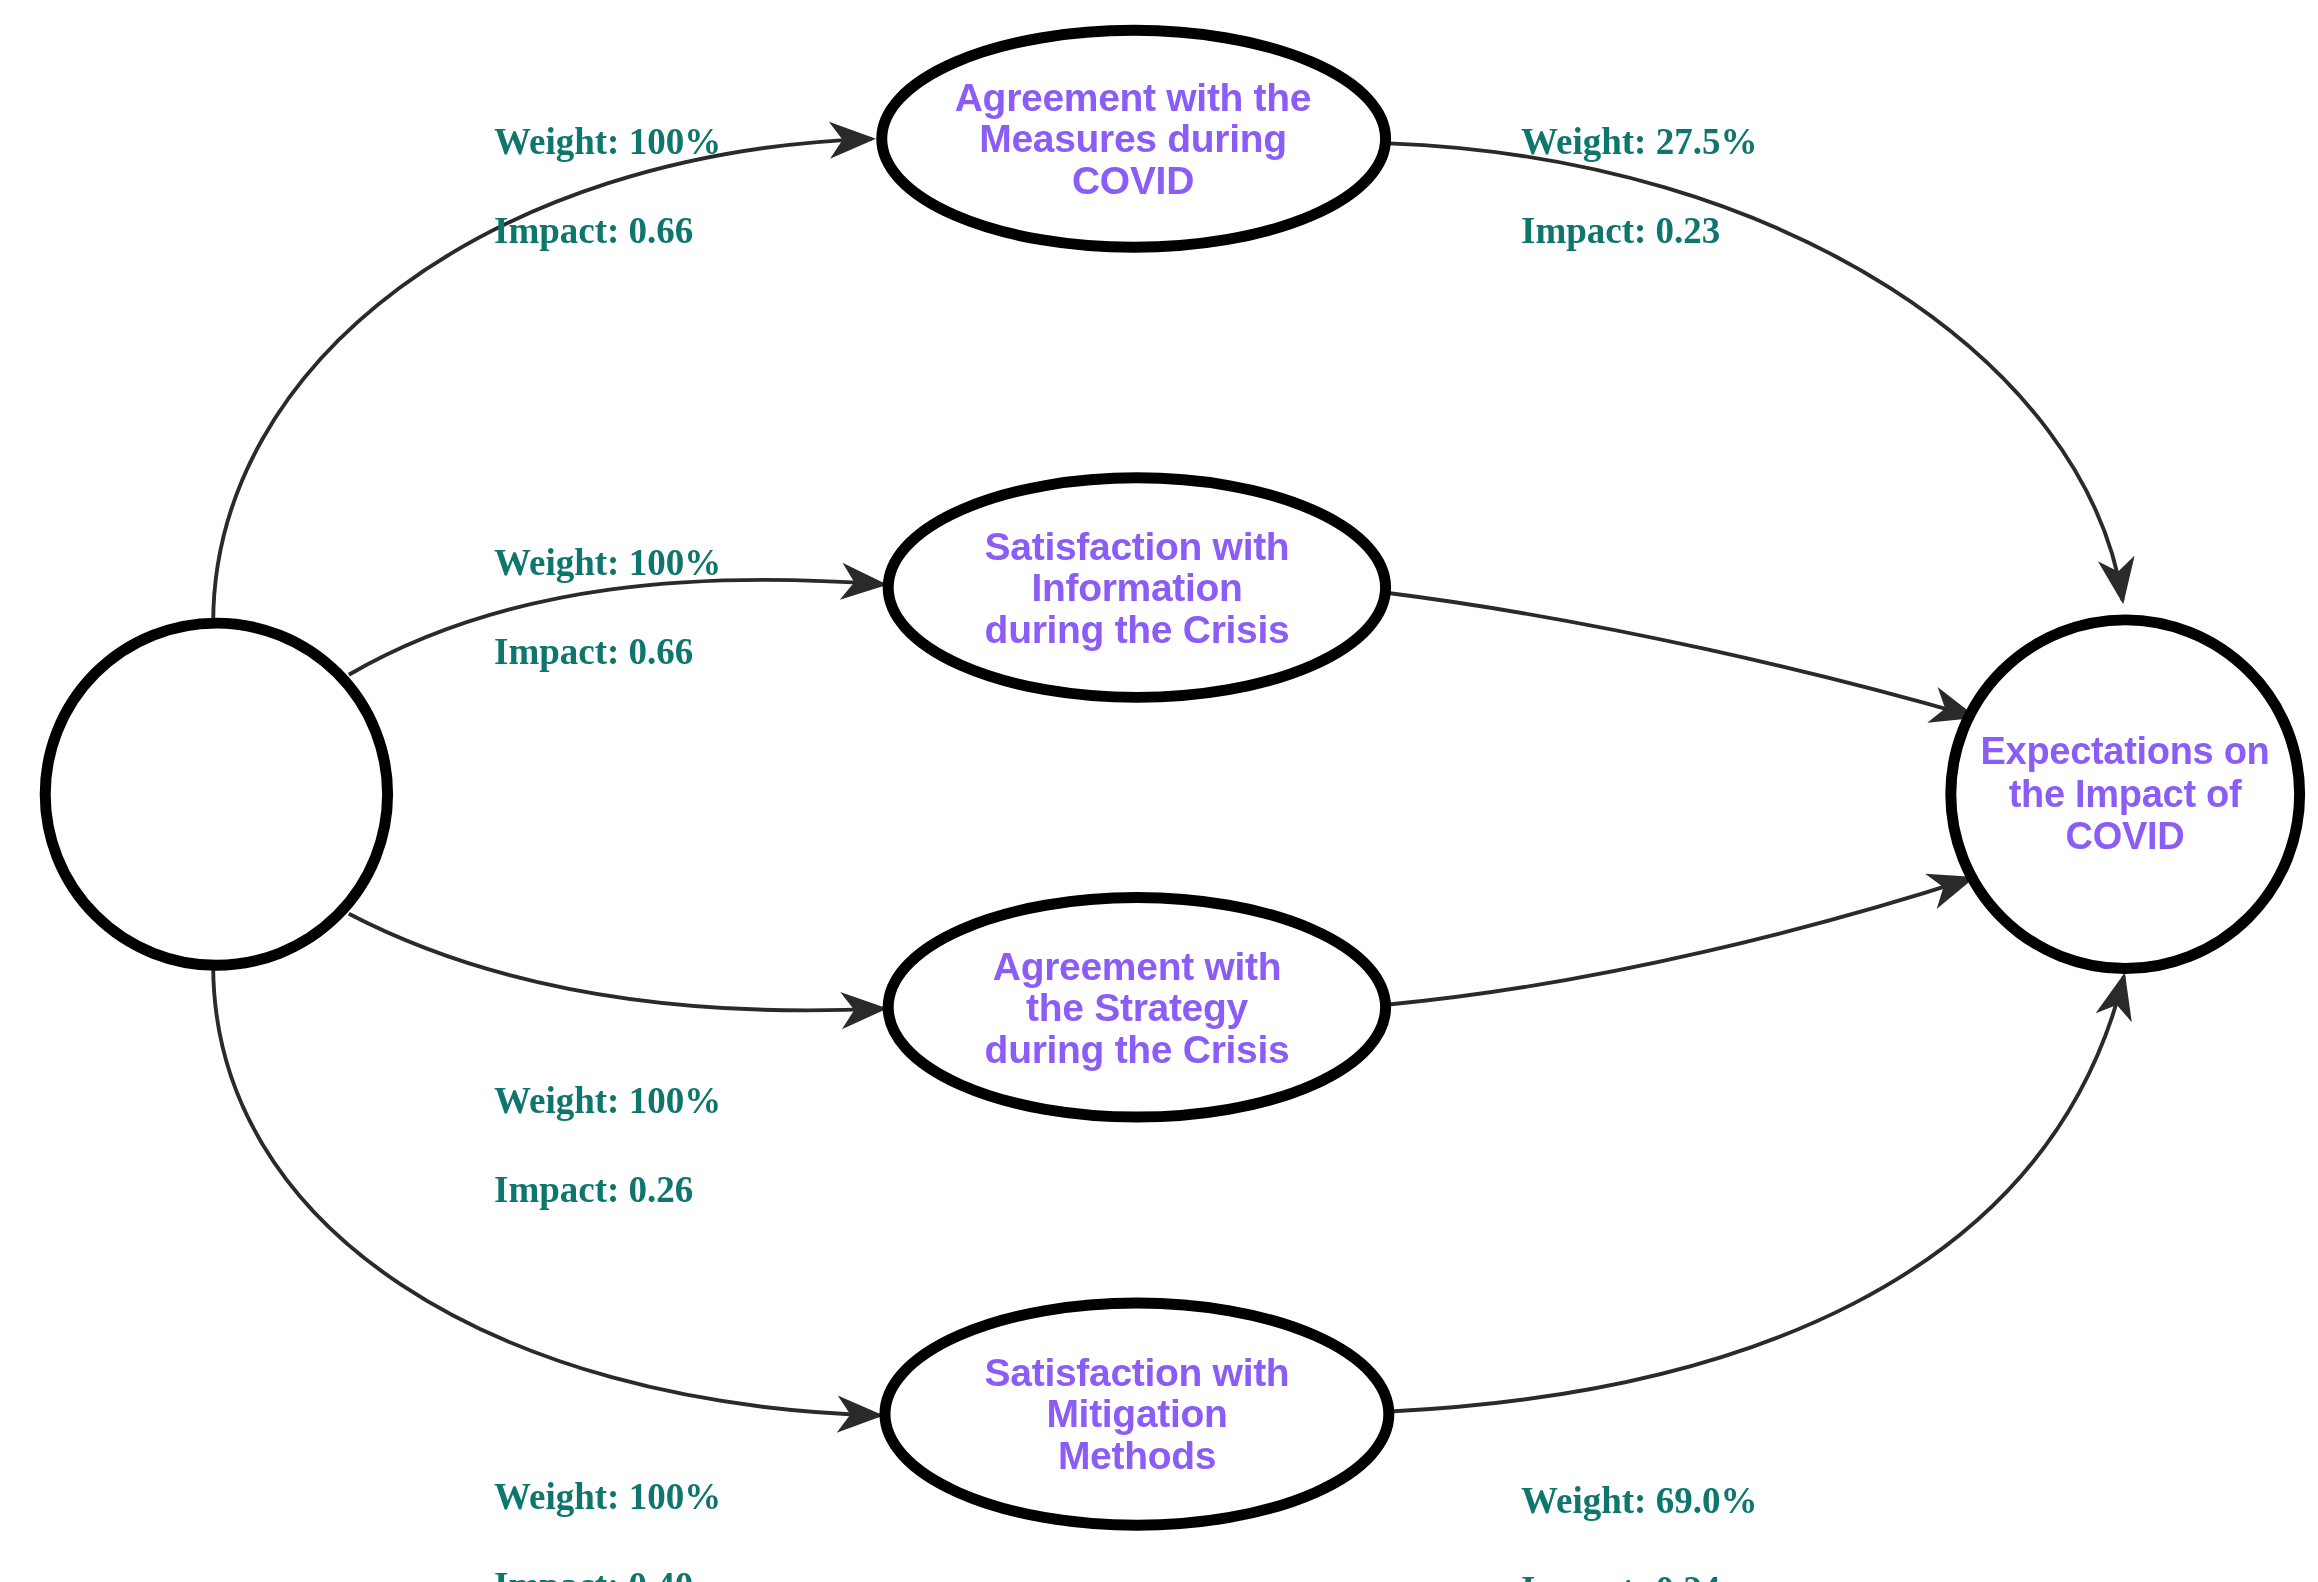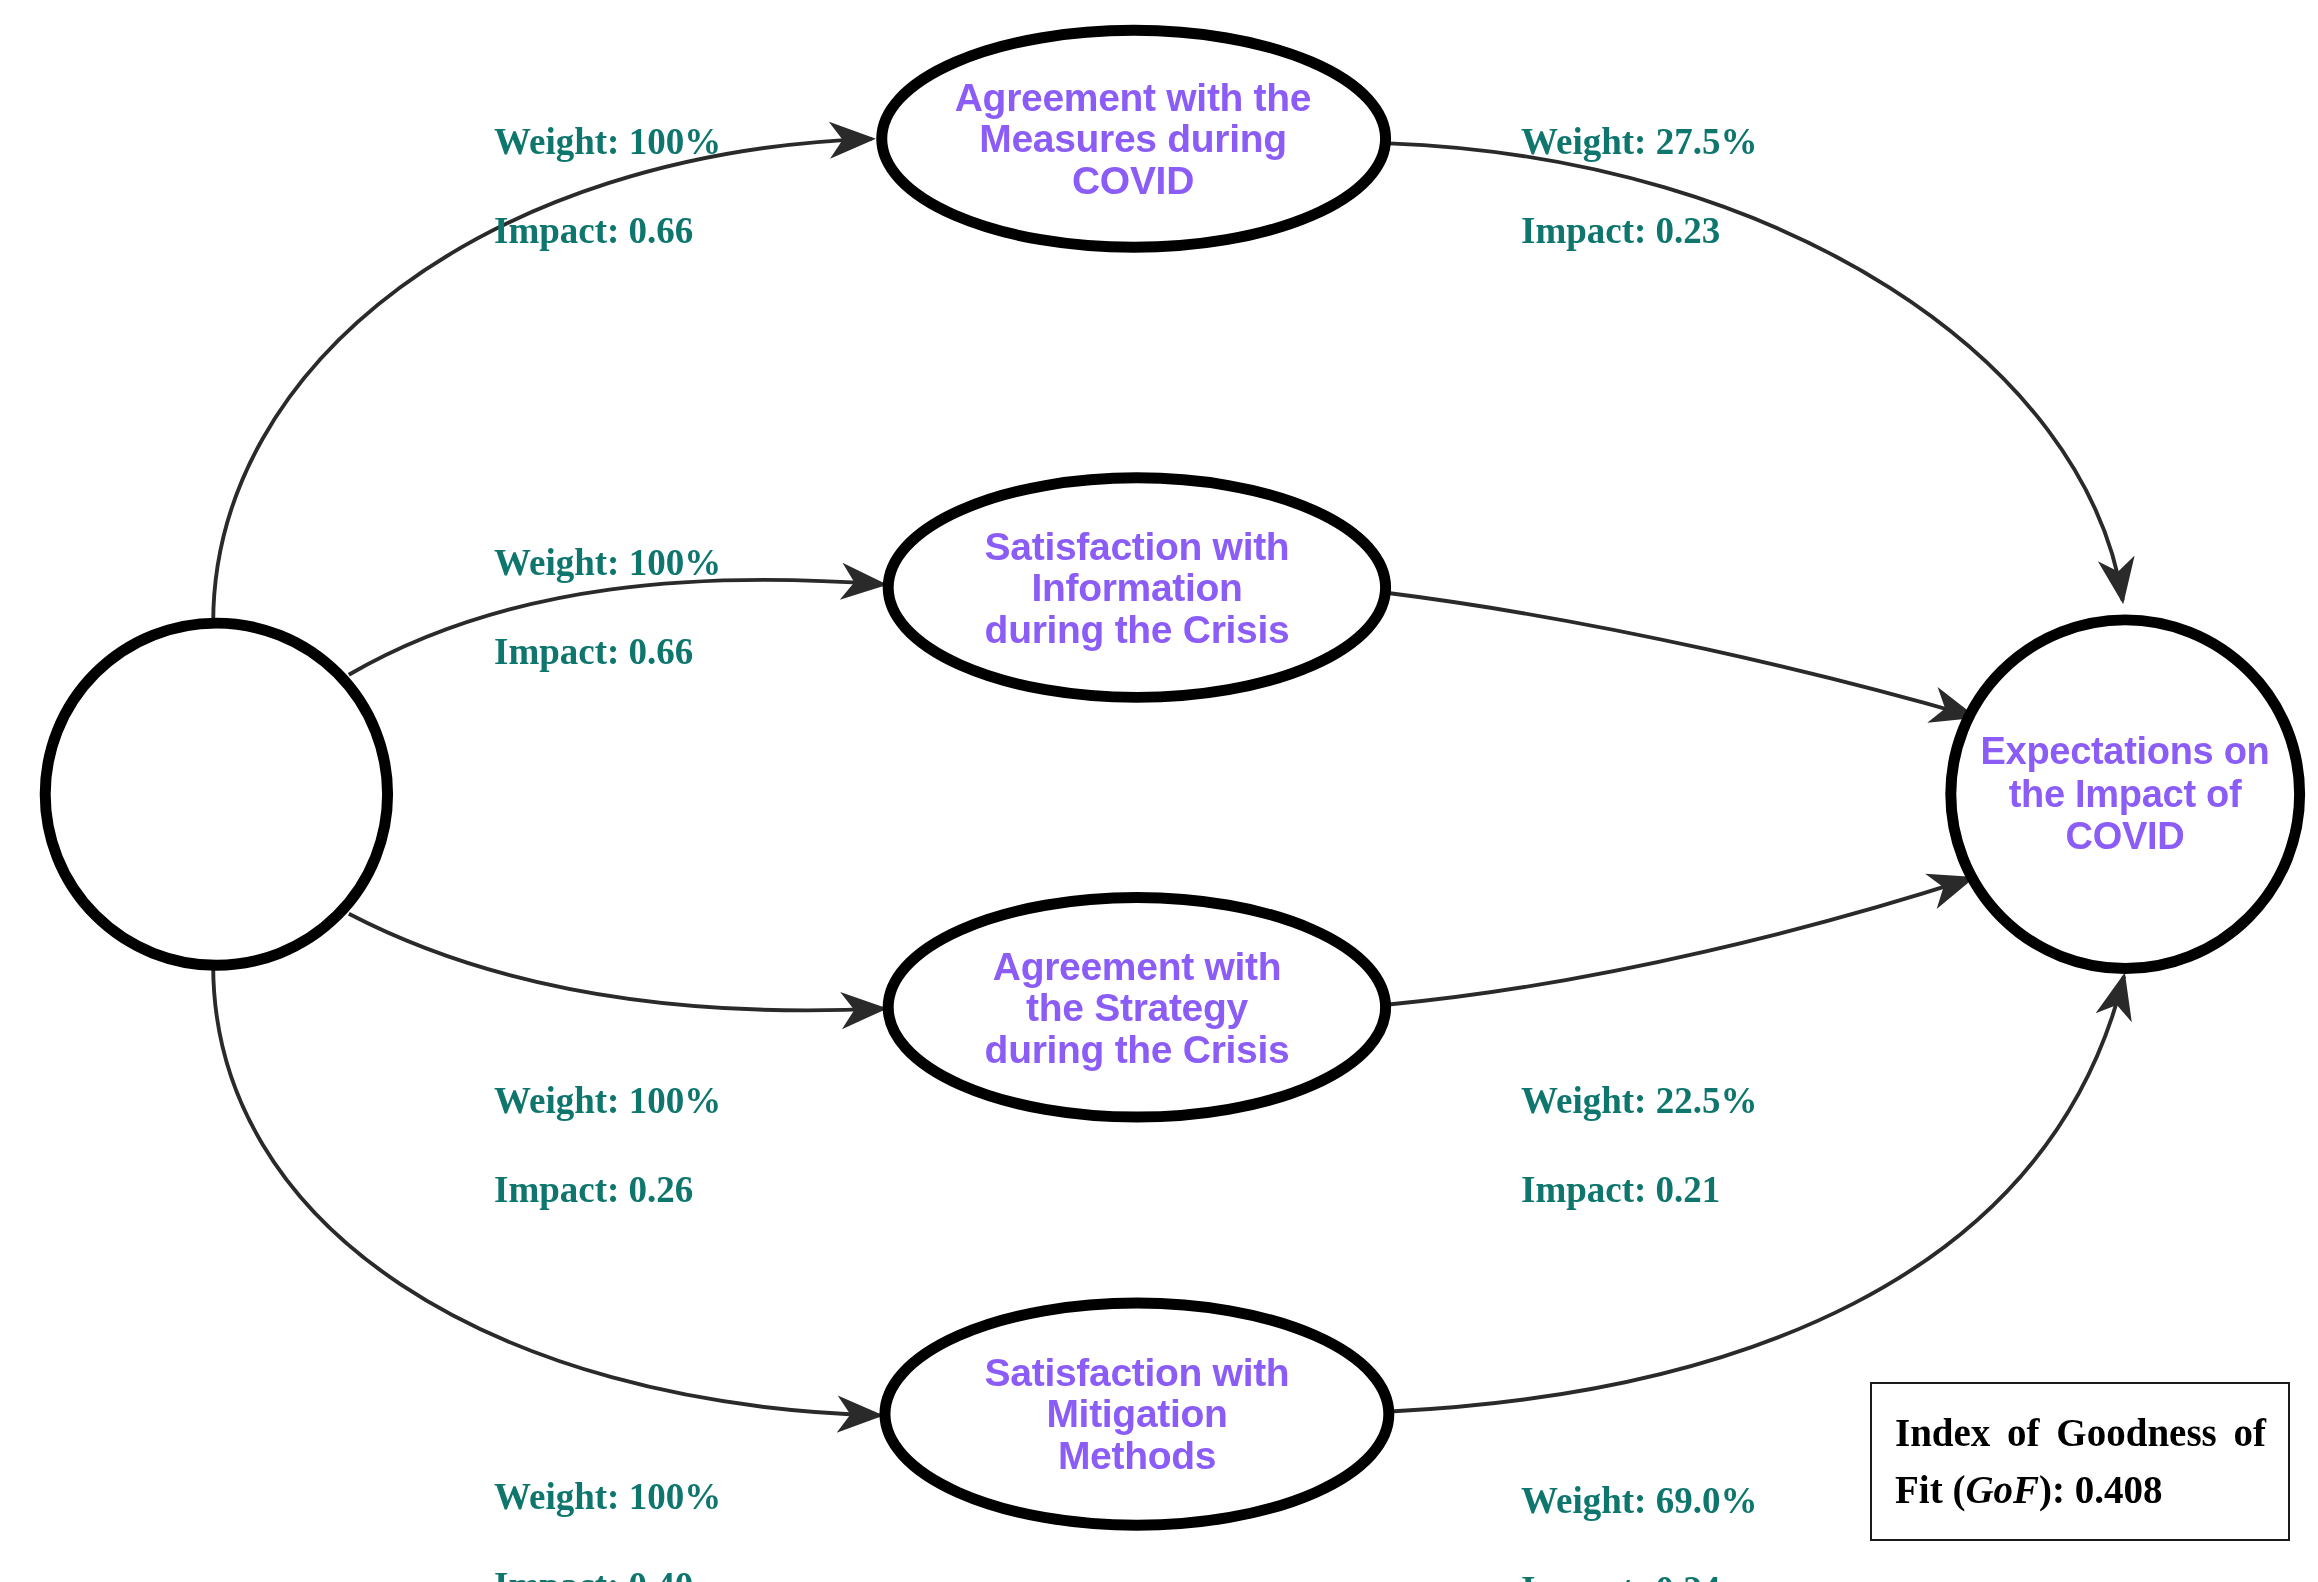--- a/index.html
+++ b/index.html
@@ -135,34 +135,26 @@
     <div>Weight: 100%</div>
     <div>Impact: 0.66</div>
   </div>
 
 
   <div class="edge-label" style="left:494px;top:1035px;">
     <div>Weight: 100%</div>
     <div>Impact: 0.26</div>
   </div>
 
-  <div class="edge-label" style="left:1521px;top:1035px;">
-    <div>Weight: 22.5%</div>
-    <div>Impact: 0.21</div>
-  </div>
 
   <div class="edge-label" style="left:494px;top:1431px;">
     <div>Weight: 100%</div>
     <div>Impact: 0.40</div>
   </div>
 
   <div class="edge-label" style="left:1521px;top:1435px;">
     <div>Weight: 69.0%</div>
     <div>Impact: 0.24</div>
   </div>
 
-  <div class="gof-box" style="left:1870px;top:1382px;width:420px;height:159px;">
-    <div class="gof-line justified">Index of Goodness of</div>
-    <div class="gof-line"><span>Fit (</span><span class="gof-ital">GoF</span><span>): 0.408</span></div>
-  </div>
 
 </div>
 
 
 </body></html>

